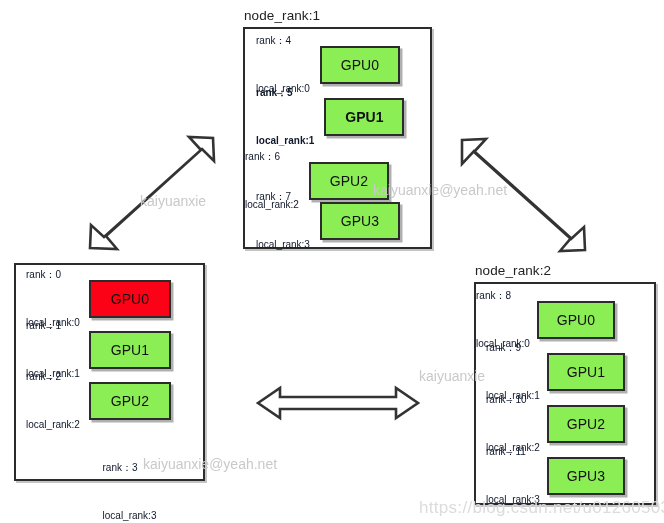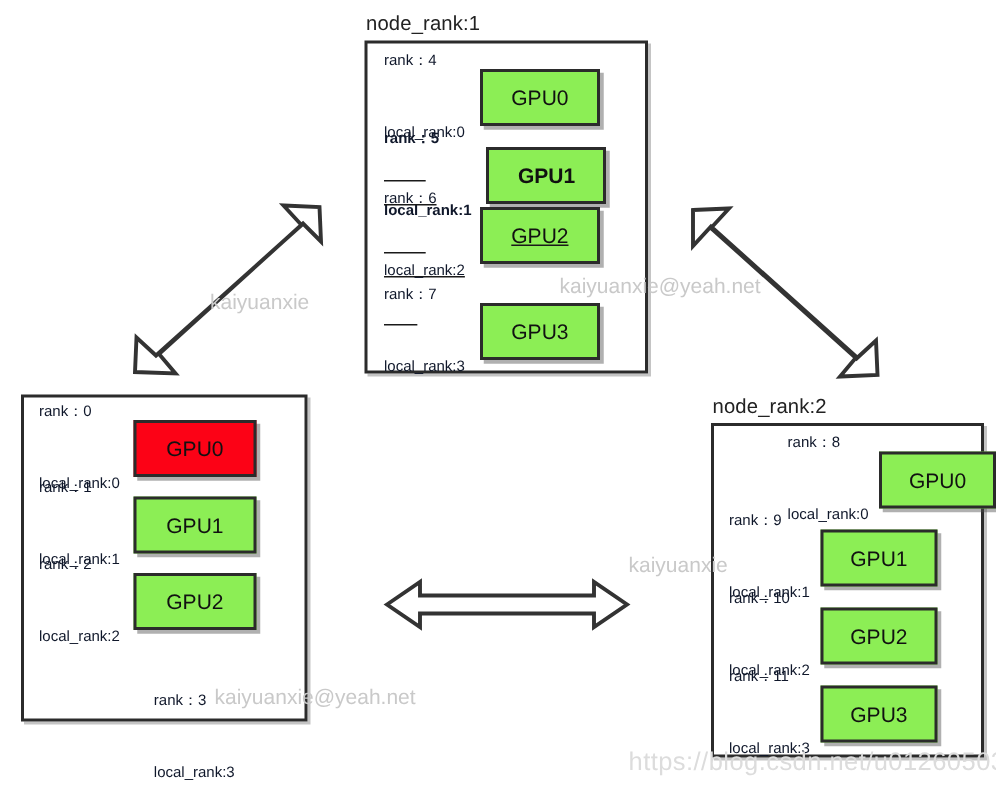--- a/index.html
+++ b/index.html
@@ -116,21 +116,21 @@
       </div>
 
       <div class="gpu-row" style="top:64px; padding-left:11px;font-weight:bold;">
         <div class="rank-label">
           <span class="ln">rank：5</span>
           <span class="ln">local_rank:1</span>
         </div>
         <div class="gpu-chip" style="width:80px; height:38px; margin-left:10px; background:#8CEE55;">GPU1</div>
       </div>
 
-      <div class="gpu-row" style="top:104px; padding-left:11px;text-decoration:underline;">
+      <div class="gpu-row" style="top:128px; ">
         <div class="rank-label">
           <span class="ln">rank：6</span>
           <span class="ln">local_rank:2</span>
         </div>
         <div class="gpu-chip" style="width:80px; height:38px; margin-left:10px; background:#8CEE55;">GPU2</div>
       </div>
 
       <div class="gpu-row" style="top:168px; padding-left:11px;">
         <div class="rank-label">
           <span class="ln">rank：7</span>
@@ -177,21 +177,21 @@
         <div class="gpu-chip" style="width:82px; height:38px; margin-left:9px; background:#8CEE55;">GPU3</div>
       </div>
 
     </div>
   </div>
 
   <div class="node" id="node-2" style="left:474px; top:263px; width:183px;">
     <div class="node-title">node_rank:2</div>
     <div class="node-box" id="box-2" style="width:182px; height:223px;">
 
-      <div class="gpu-row" style="top:12px; padding-left:10px;justify-content:flex-end;">
+      <div class="gpu-row" style="top:12px; padding-left:0;">
         <div class="rank-label">
           <span class="ln">rank：8</span>
           <span class="ln">local_rank:0</span>
         </div>
         <div class="gpu-chip" style="width:78px; height:38px; margin-left:7px; background:#8CEE55;">GPU0</div>
       </div>
 
       <div class="gpu-row" style="top:64px; padding-left:10px;">
         <div class="rank-label">
           <span class="ln">rank：9</span>

